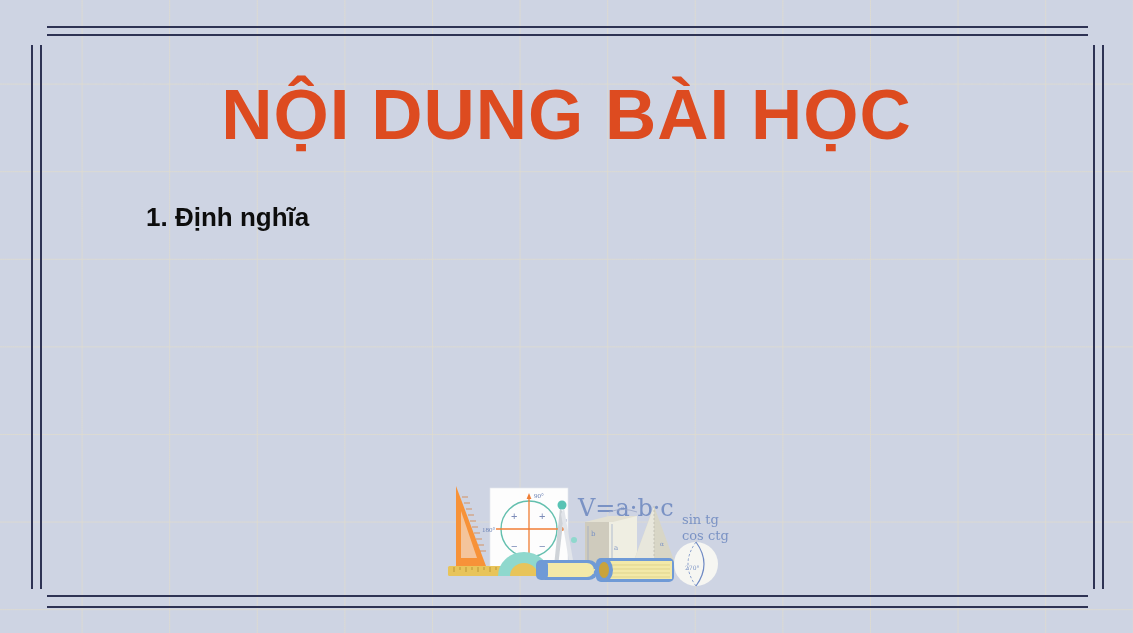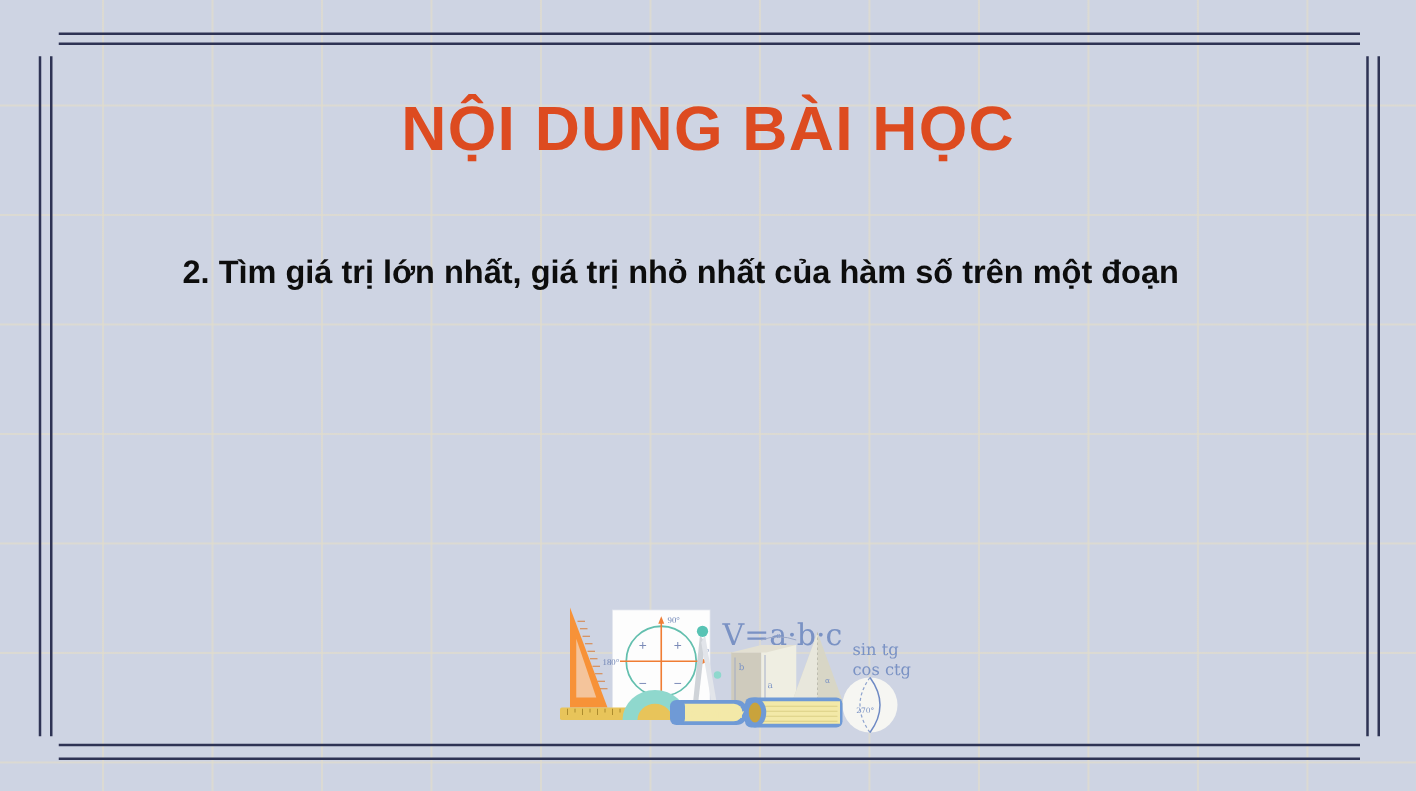--- a/index.html
+++ b/index.html
@@ -40,21 +40,21 @@
   .fl-right-1 { left: 1093px;top: 45px;   width: 2px;   height: 544px; }
   .fl-right-2 { left: 1102px;top: 45px;   width: 2px;   height: 544px; }
 
   
   #title {
     position: absolute;
     left: 0;
     top: 76px;
     width: 1133px;
     text-align: center;
-    font-size: 50px;
+    font-size: 71px;
     font-weight: bold;
     letter-spacing: 1px;
     color: #dd4b20;
     line-height: 1.1;
     white-space: nowrap;
   }
 
   
   #content {
     position: absolute;
@@ -91,21 +91,21 @@
   <div class="frame-line fl-bot-1"></div>
   <div class="frame-line fl-bot-2"></div>
   <div class="frame-line fl-left-1"></div>
   <div class="frame-line fl-left-2"></div>
   <div class="frame-line fl-right-1"></div>
   <div class="frame-line fl-right-2"></div>
 
   <div id="title">NỘI DUNG BÀI HỌC</div>
 
   <div id="content">
-    <div class="content-item item-2">2. Tìm giá trị lớn nhất, giá trị nhỏ nhất của hàm số trên một đoạn</div>
+    <div class="content-item item-1">1. Định nghĩa</div>
   </div>
 
   <div id="illustration">
     <svg width="310" height="120" viewBox="0 0 310 120" xmlns="http://www.w3.org/2000/svg">
 
       <rect x="62" y="14" width="78" height="82" fill="#fdfdfd" stroke="#e3e6ee" stroke-width="0.6"></rect>
 
       <g>
         <circle cx="101" cy="55" r="28" fill="none" stroke="#63bfae" stroke-width="1.4"></circle>
         <line x1="101" y1="88" x2="101" y2="22" stroke="#f07d34" stroke-width="1.3"></line>

